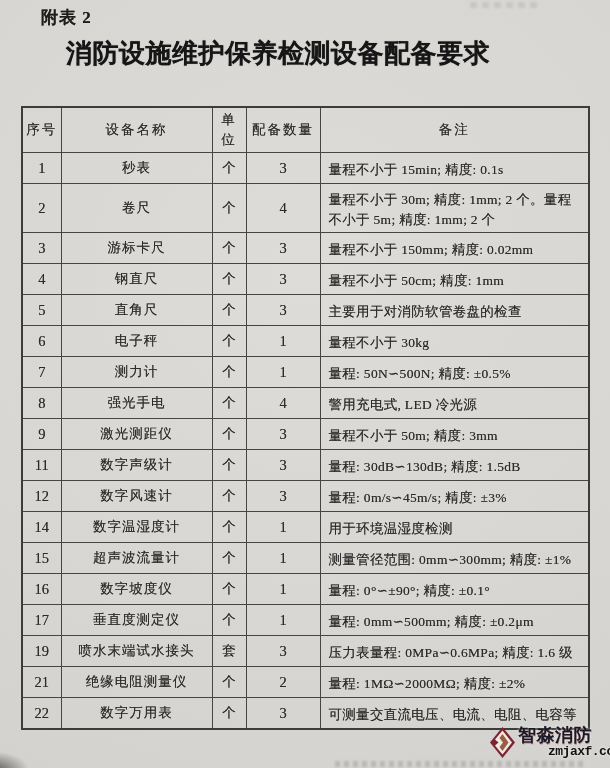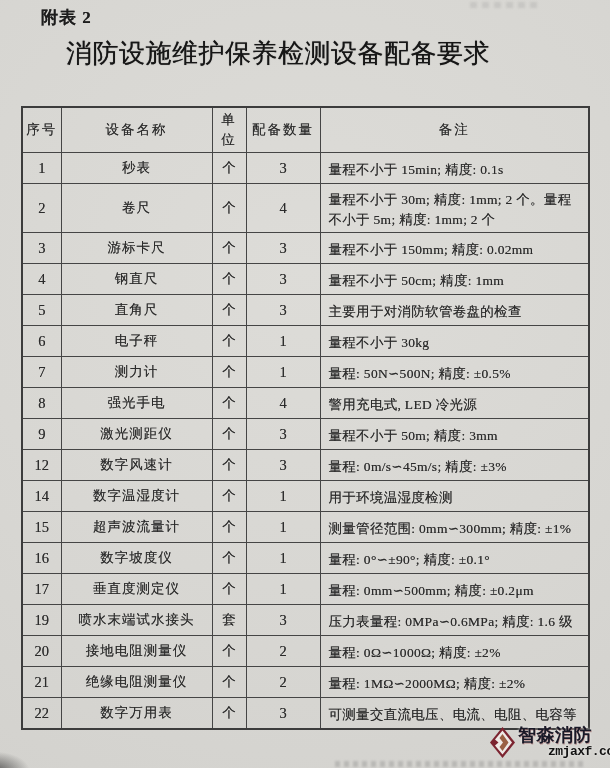--- a/index.html
+++ b/index.html
@@ -32,21 +32,21 @@
     letter-spacing: 1px;
     text-shadow: 0 0 0.6px rgba(30,30,30,0.7);
   }
   .title {
     position: absolute;
     left: 0; top: 36px;
     width: 556px;
     margin: 0;
     text-align: center;
     font-size: 26px;
-    font-weight: normal;
+    font-weight: bold;
     color: #161616;
     letter-spacing: 0.5px;
     text-shadow: 0 0 0.7px rgba(20,20,20,0.8);
   }
   table.equip-table {
     position: absolute;
     left: 21px; top: 106px;
     width: 569px;
     border-collapse: collapse;
     table-layout: fixed;
@@ -213,20 +213,27 @@
           <td class="note-cell">警用充电式, LED 冷光源</td>
         </tr>
         <tr>
           <td class="no-cell">9</td>
           <td class="name-cell">激光测距仪</td>
           <td class="unit-cell">个</td>
           <td class="qty-cell">3</td>
           <td class="note-cell">量程不小于 50m; 精度: 3mm</td>
         </tr>
         <tr>
+          <td class="no-cell">11</td>
+          <td class="name-cell">数字声级计</td>
+          <td class="unit-cell">个</td>
+          <td class="qty-cell">3</td>
+          <td class="note-cell">量程: 30dB∽130dB; 精度: 1.5dB</td>
+        </tr>
+        <tr>
           <td class="no-cell">12</td>
           <td class="name-cell">数字风速计</td>
           <td class="unit-cell">个</td>
           <td class="qty-cell">3</td>
           <td class="note-cell">量程: 0m/s∽45m/s; 精度: ±3%</td>
         </tr>
         <tr>
           <td class="no-cell">14</td>
           <td class="name-cell">数字温湿度计</td>
           <td class="unit-cell">个</td>
@@ -253,27 +260,20 @@
           <td class="unit-cell">个</td>
           <td class="qty-cell">1</td>
           <td class="note-cell">量程: 0mm∽500mm; 精度: ±0.2μm</td>
         </tr>
         <tr>
           <td class="no-cell">19</td>
           <td class="name-cell">喷水末端试水接头</td>
           <td class="unit-cell">套</td>
           <td class="qty-cell">3</td>
           <td class="note-cell">压力表量程: 0MPa∽0.6MPa; 精度: 1.6 级</td>
-        </tr>
-        <tr>
-          <td class="no-cell">20</td>
-          <td class="name-cell">接地电阻测量仪</td>
-          <td class="unit-cell">个</td>
-          <td class="qty-cell">2</td>
-          <td class="note-cell">量程: 0Ω∽1000Ω; 精度: ±2%</td>
         </tr>
         <tr>
           <td class="no-cell">21</td>
           <td class="name-cell">绝缘电阻测量仪</td>
           <td class="unit-cell">个</td>
           <td class="qty-cell">2</td>
           <td class="note-cell">量程: 1MΩ∽2000MΩ; 精度: ±2%</td>
         </tr>
         <tr>
           <td class="no-cell">22</td>

